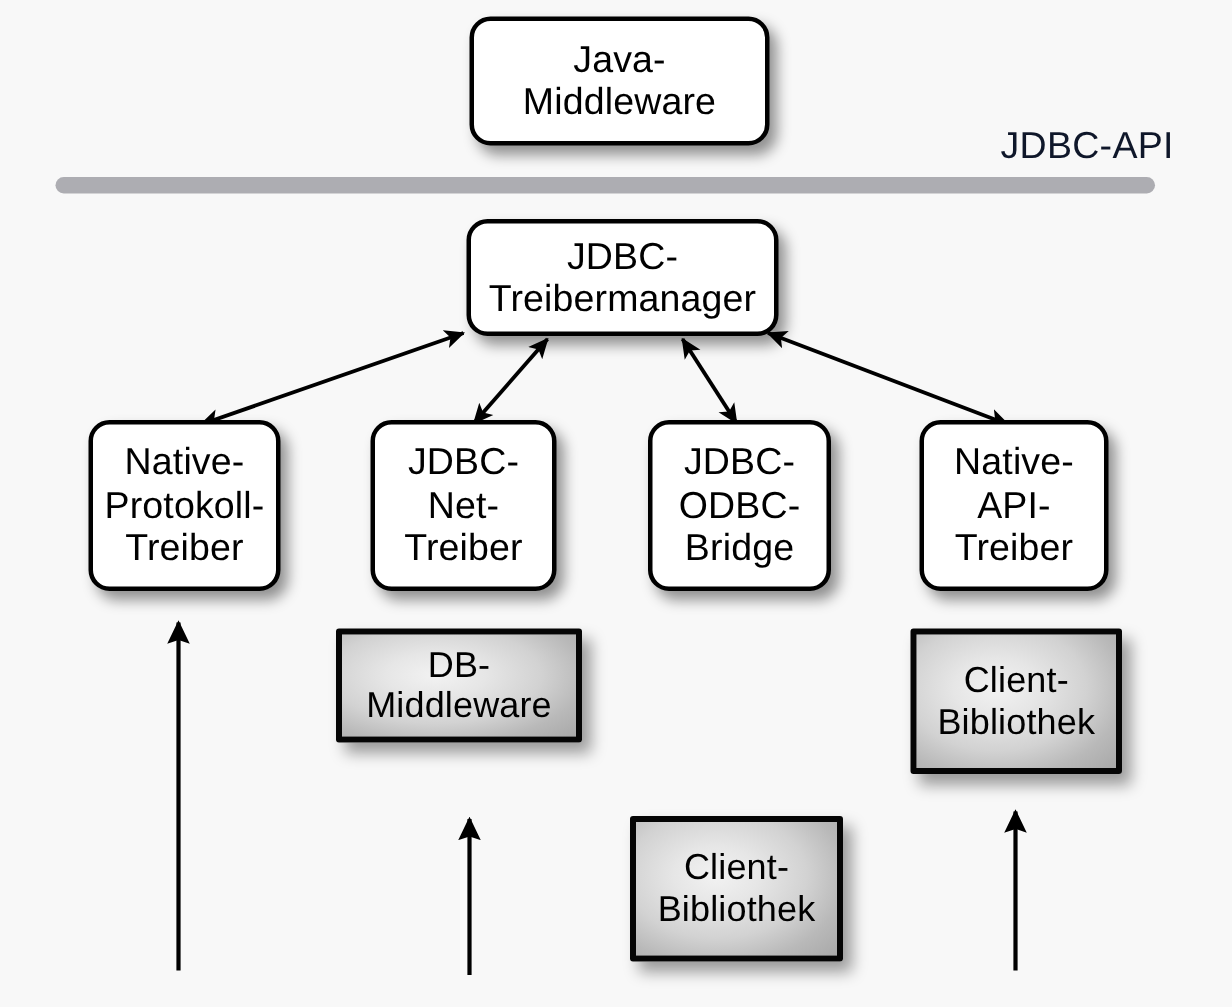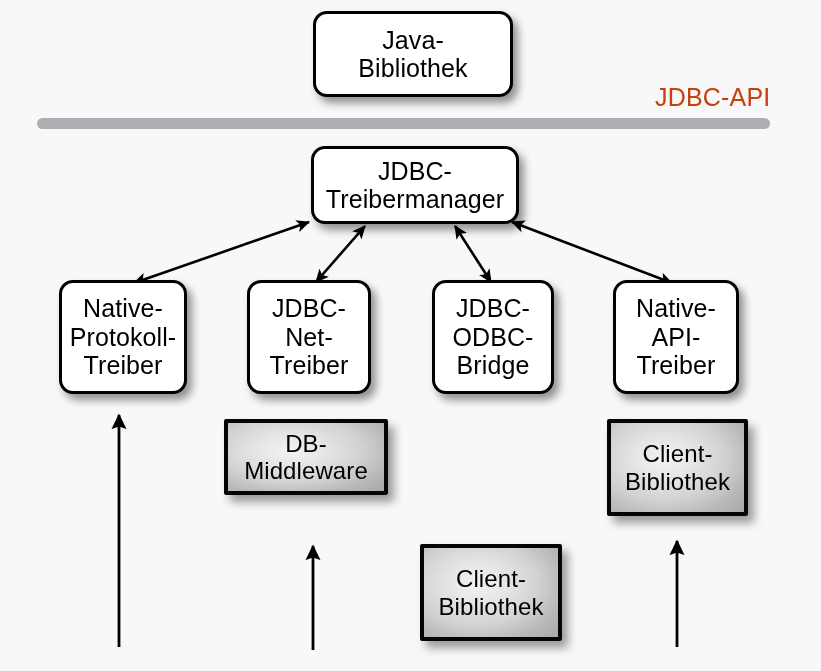--- a/index.html
+++ b/index.html
@@ -70,24 +70,25 @@
   #api-bar {
     position: absolute;
     background: #adadb2;
     border-radius: 6px;
     z-index: 2;
   }
 
   #api-label {
     position: absolute;
     font-size: 25px;
-    color: #c2410c;
+    color: #0f172a;
     z-index: 3;
     white-space: nowrap;
     letter-spacing: 0.2px;
+    margin-left: 12px;
   }
 </style>
 </head>
 <body>
 
 <div id="diagram-root">
 
   <svg id="connector-layer" viewBox="0 0 821 671" width="821" height="671">
     <defs>
       <marker id="ah" viewBox="0 0 10 10" refX="9.2" refY="5" markerWidth="5.2" markerHeight="5.2" orient="auto-start-reverse">
@@ -111,21 +112,21 @@
     <line x1="313" y1="650" x2="313" y2="546" stroke="#000" stroke-width="2.8" marker-end="url(#ahv)"></line>
 
     <line x1="677" y1="647" x2="677" y2="541" stroke="#000" stroke-width="2.8" marker-end="url(#ahv)"></line>
   </svg>
 
   <div id="api-bar" style="left:37px; top:118px; width:733px; height:11px;"></div>
 
   <div id="api-label" style="left:655px; top:83px;">JDBC-API</div>
 
   <div class="node rounded" style="left:313px; top:11px; width:200px; height:86px;">Java-
-Bibliothek</div>
+Middleware</div>
 
   <div class="node rounded" style="left:311px; top:146px; width:208px; height:78px;">JDBC-
 Treibermanager</div>
 
   <div class="node rounded" style="left:59px; top:280px; width:128px; height:114px;">Native-
 Protokoll-
 Treiber</div>
 
   <div class="node rounded" style="left:247px; top:280px; width:124px; height:114px;">JDBC-
 Net-

